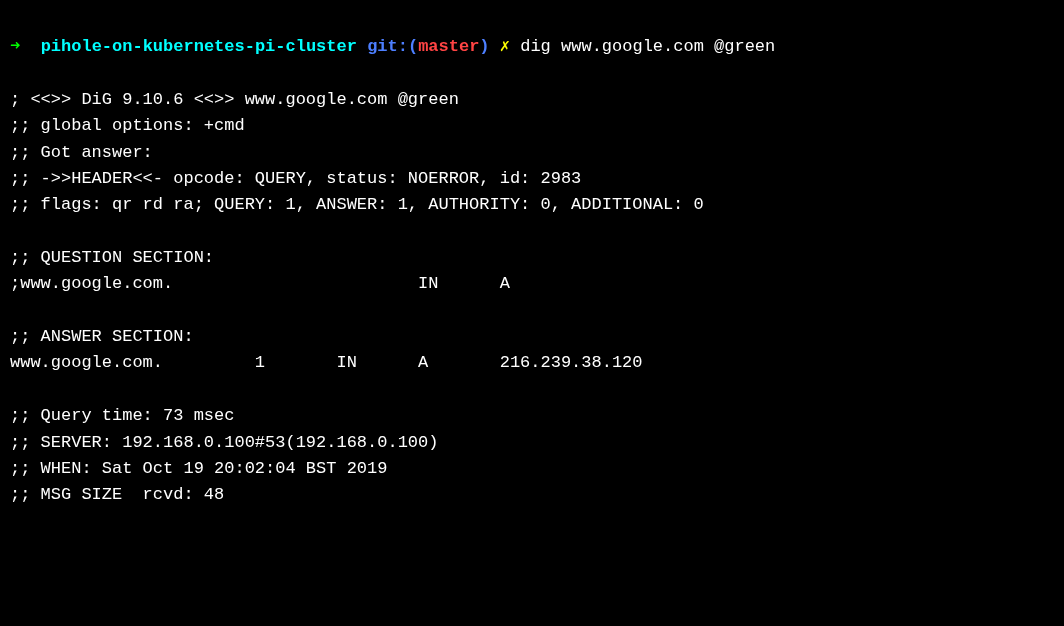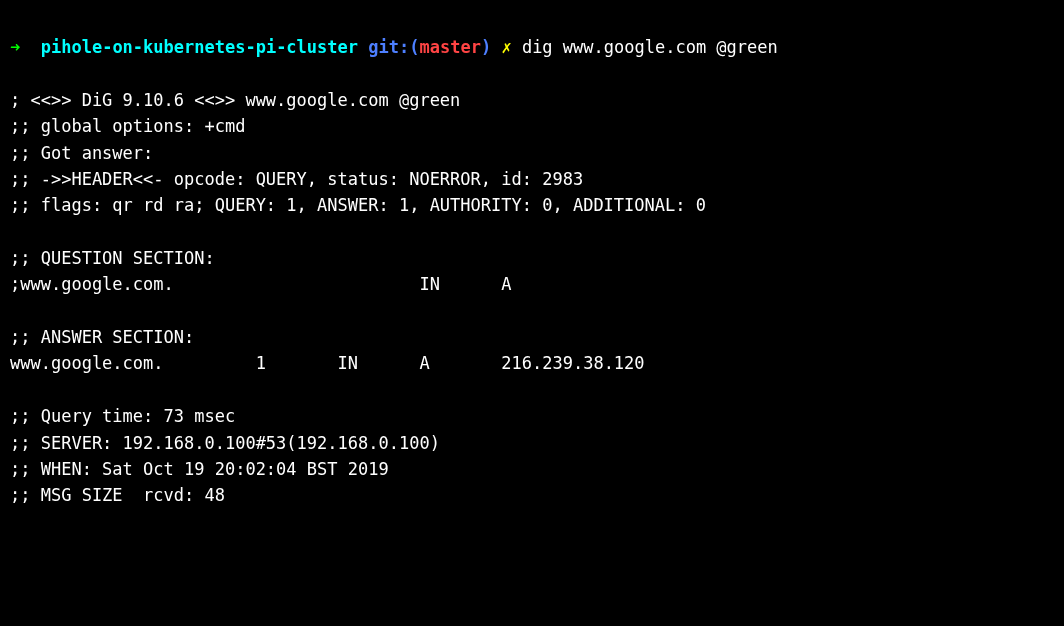--- a/index.html
+++ b/index.html
@@ -1,18 +1,19 @@
 <!DOCTYPE html>
 <html><head>
   <meta charset="utf-8">
   <style>
     * {
       margin: 0;
       padding: 0;
       box-sizing: border-box;
+      font-family: Liberation Mono, monospace;
     }
     body {
       background-color: #000000;
       color: #ffffff;
       font-family: 'Menlo', 'Monaco', 'Consolas', monospace;
       font-size: 17px;
       line-height: 1.55;
       padding: 8px 10px;
       width: 1064px;
       height: 626px;

